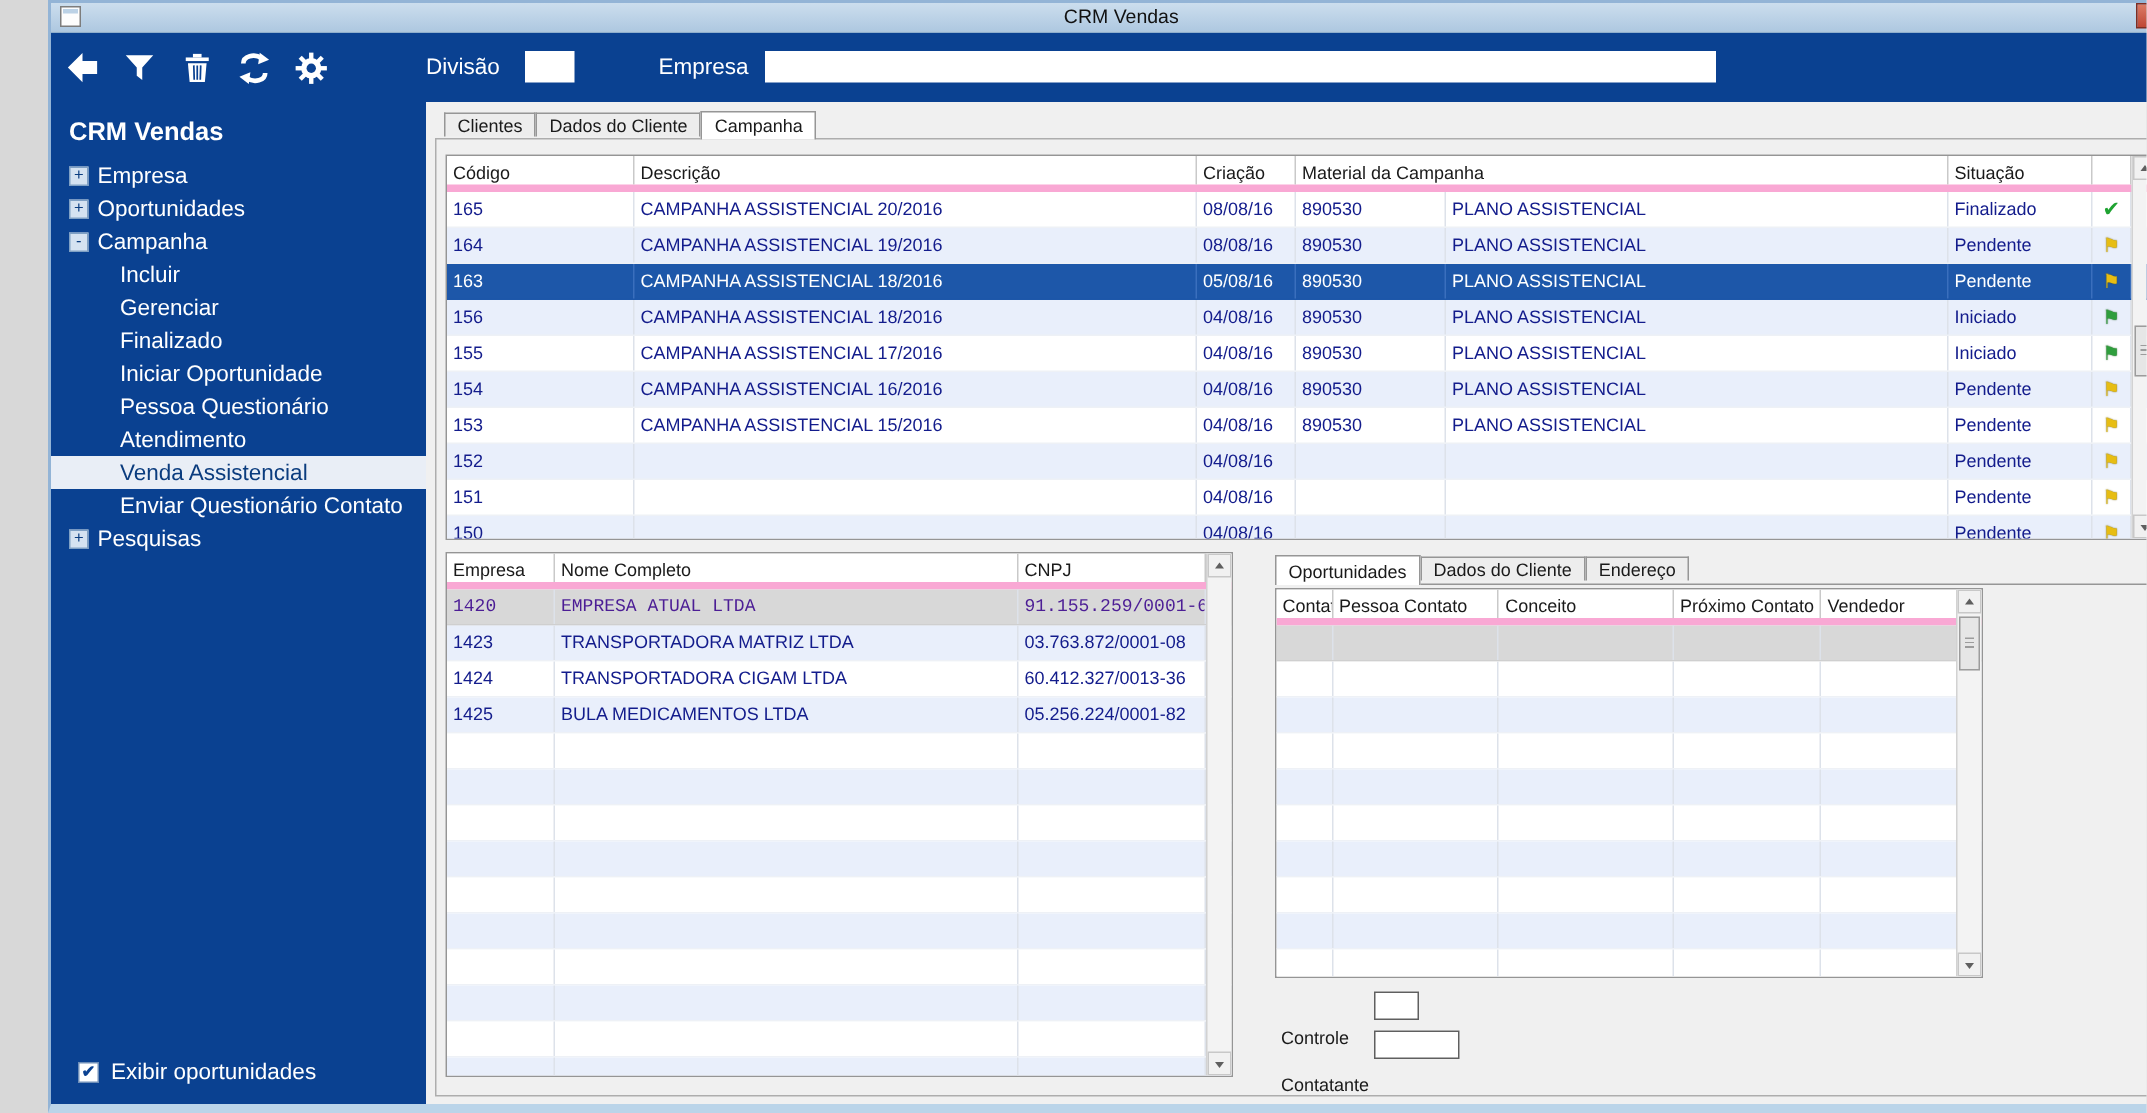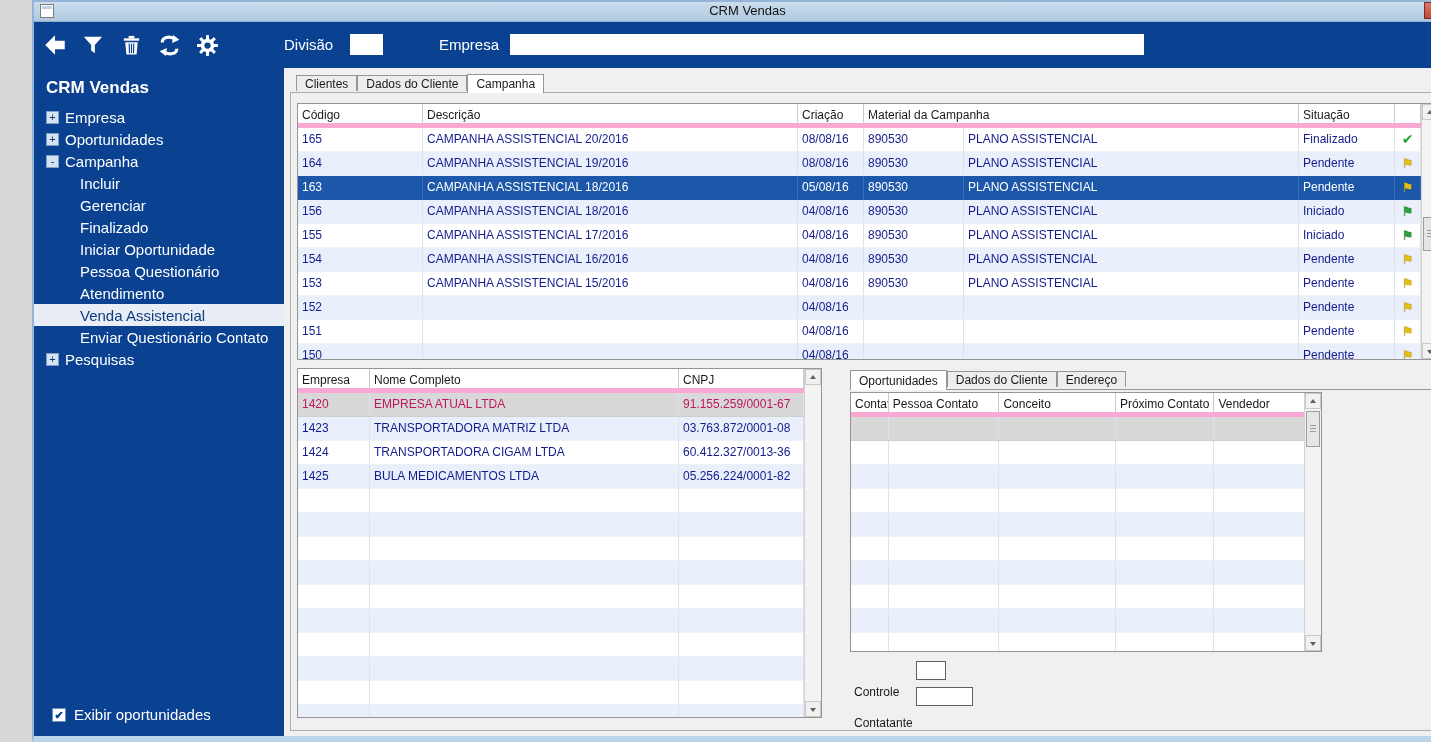--- a/index.html
+++ b/index.html
@@ -55,21 +55,21 @@
               border:1px solid #adadad;background:#f0f0f0;}
 
   
   .grid{position:absolute;background:#fff;border:1px solid #959595;overflow:hidden;}
   .gh{display:flex;height:24px;background:#fff;border-bottom:5px solid #f9a8d4;color:#1a1a1a;font-size:12px;}
   .hc{border-right:1px solid #c9c9c9;padding:0 4px;line-height:23px;overflow:hidden;white-space:nowrap;}
   .gr{display:flex;height:24px;font-size:12px;color:#131c8c;border-bottom:1px solid #eef1f6;background:#fff;}
   .gr.alt{background:#e9effb;}
   .gr.sel{background:#1d57a9;color:#fff;border-bottom-color:#1d57a9;}
   .gr.sel .gc{border-right-color:#3a6fbd;}
-  .gr.graysel{background:#d8d8d8;color:#be185d;border-bottom-color:#cfcfcf;}
+  .gr.graysel{background:#d8d8d8;color:#4c1d95;border-bottom-color:#cfcfcf;font-family:Liberation Mono, monospace;}
   .gc{border-right:1px solid #dde2ea;padding:0 4px;line-height:23px;overflow:hidden;white-space:nowrap;}
   .gc.ic{text-align:center;padding:0;}
 
   
   .c1a{width:125px}.c1b{width:375px}.c1c{width:66px}.c1d{width:100px}.c1e{width:335px}.c1f{width:96px}.c1g{width:26px}
   .c1mat{width:435px}
   .c2a{width:72px}.c2b{width:309px}.c2c{width:125px}
   .c3a{width:44px}.c3b{width:133px}.c3c{width:140px}.c3d{width:118px}.c3e{width:128px}
 
   .grid1{left:265px;top:103px;width:1142px;height:257px;}

